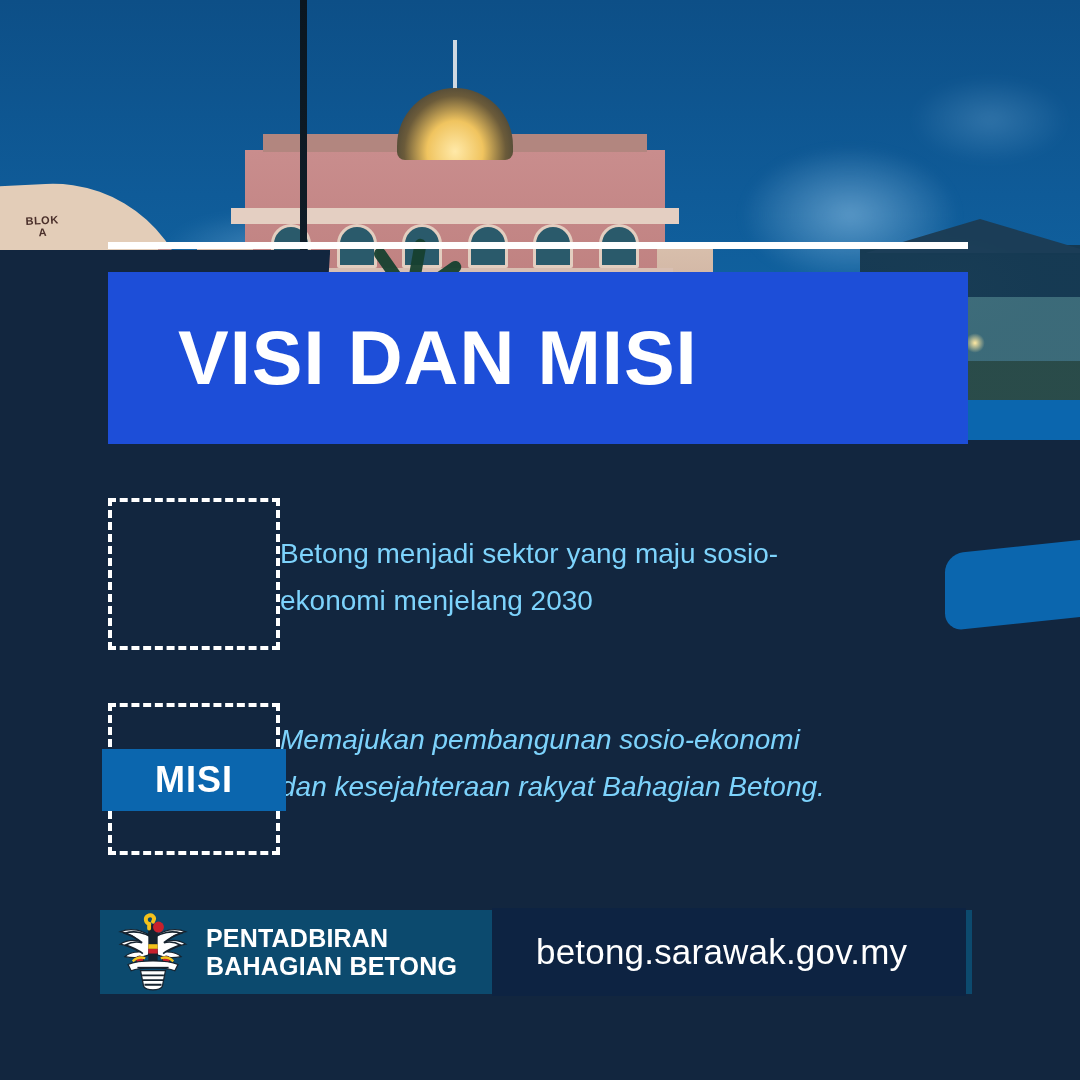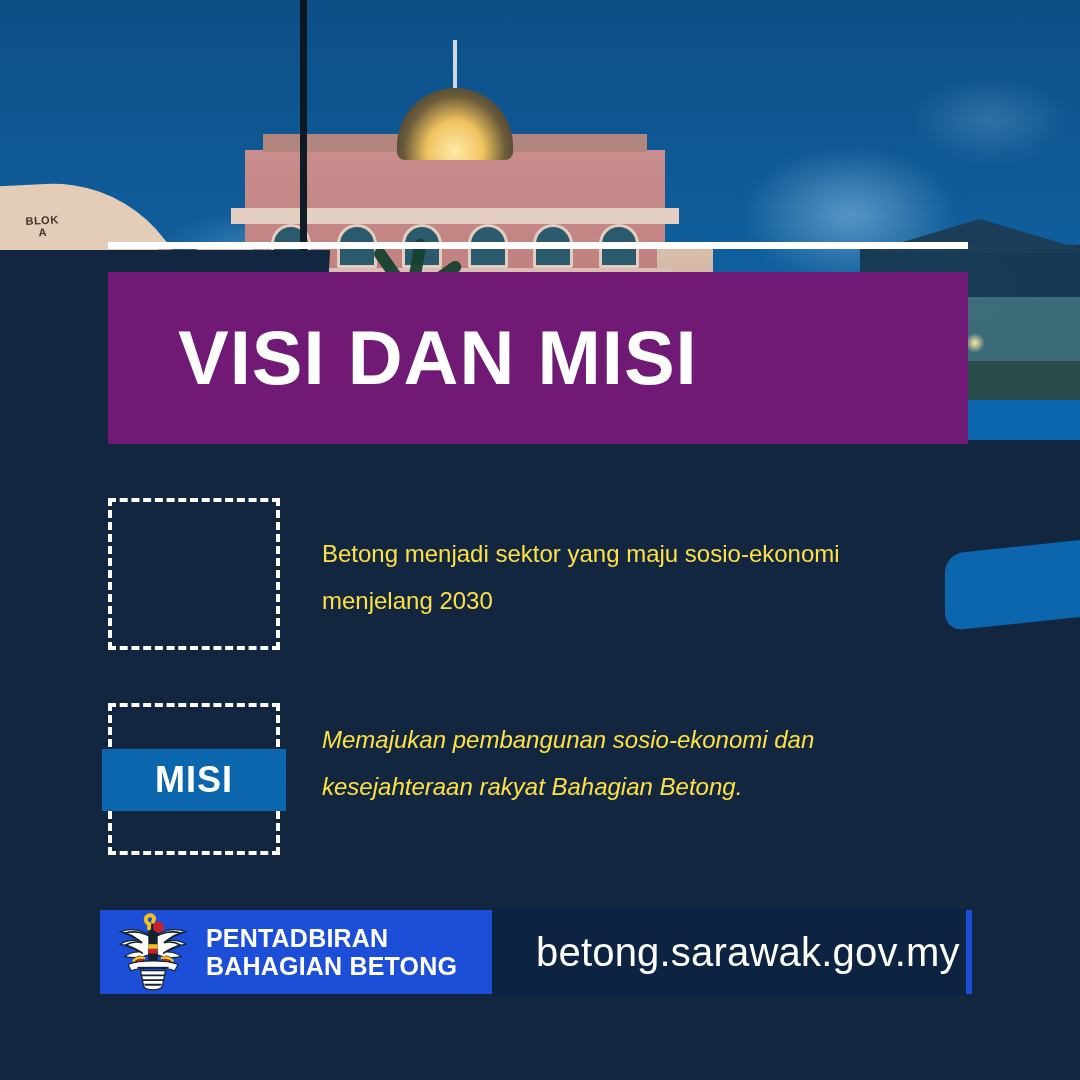--- a/index.html
+++ b/index.html
@@ -216,21 +216,21 @@
 
   
   .rule {
     position: absolute;
     left: 108px; top: 242px; width: 860px; height: 7px;
     background: #ffffff;
   }
   .title-banner {
     position: absolute;
     left: 108px; top: 272px; width: 860px; height: 172px;
-    background: #701a75;
+    background: #1d4ed8;
     display: flex; align-items: center;
   }
   .title-banner h1 {
     margin: 0 0 0 70px;
     color: #ffffff;
     font-size: 76px;
     font-weight: 700;
     letter-spacing: 1px;
     line-height: 1;
     font-family: "Liberation Sans", sans-serif;
@@ -266,36 +266,35 @@
     color: #ffffff;
     display: flex;
     align-items: center;
     justify-content: center;
     font-size: 36px;
     font-weight: 700;
     letter-spacing: 1px;
   }
 
   .vm-text {
-    margin-left: 42px;
-    color: #fde047;
-    font-size: 24px;
+    color: #7dd3fc;
+    font-size: 28px;
     line-height: 47px;
     max-width: 560px;
     font-weight: 400;
   }
   .vm-block.visi .vm-text { padding-top: 32px; }
   .vm-block.misi .vm-text { padding-top: 13px; font-style: italic; }
 
   
   .footer {
     position: absolute;
     left: 100px; top: 910px;
     width: 872px; height: 84px;
-    background: #1d4ed8;
+    background: #0c4a6e;
     display: flex;
     align-items: center;
     padding: 6px;
   }
   .footer-brand {
     display: flex; align-items: center;
     width: 386px; height: 88px;
     flex: 0 0 auto;
   }
   .crest {
@@ -312,21 +311,21 @@
     letter-spacing: .2px;
   }
   .footer-url {
     flex: 1 1 auto;
     height: 88px;
     background: #0d2342;
     display: flex;
     align-items: center;
     padding-left: 44px;
     color: #ffffff;
-    font-size: 40px;
+    font-size: 35px;
     letter-spacing: .2px;
   }
 </style>
 </head>
 <body>
 
 <div class="poster">
 
   <div class="photo">
     <div class="cloud c1"></div>

